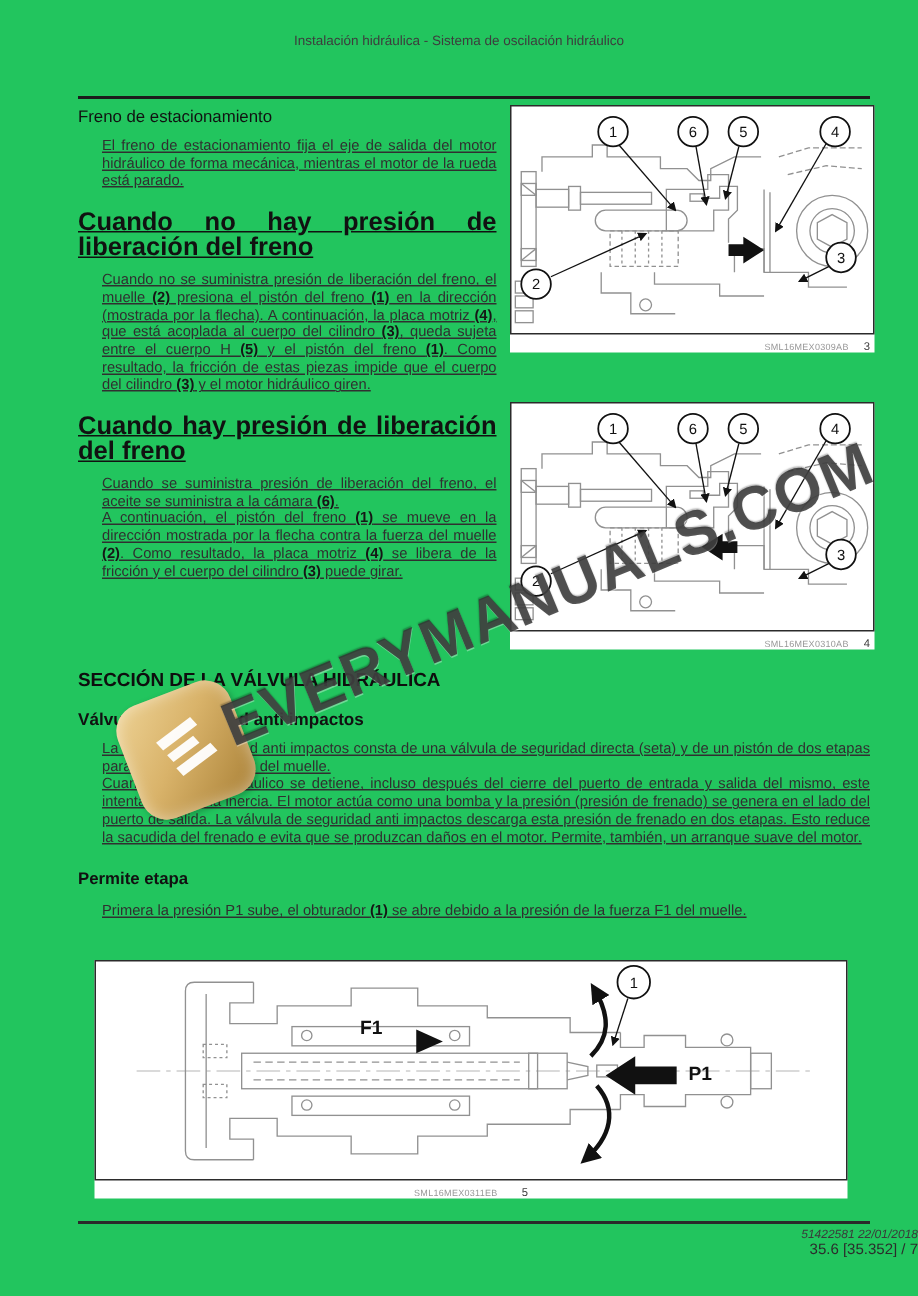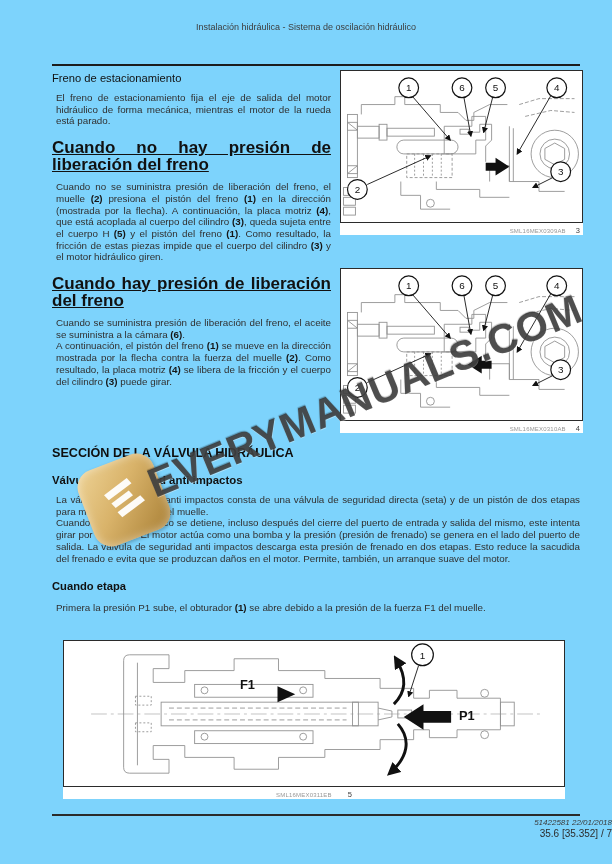--- a/index.html
+++ b/index.html
@@ -1,26 +1,26 @@
 <!DOCTYPE html>
 <html><head>
 <meta charset="utf-8">
 <style>
   html,body{margin:0;padding:0;background:#d8d8d8;}
   .page{
-    position:relative;width:612px;height:864px;background:#7dd3fc;
+    position:relative;width:612px;height:864px;background:#22c55e;
     font-family:"Liberation Sans", sans-serif;color:#2e2e2e;overflow:hidden;
     margin:0 auto;
   }
   .hdr{position:absolute;top:22px;left:0;width:100%;text-align:center;font-size:9px;color:#3d3d3d;}
   .rule-top{position:absolute;left:52px;top:64px;width:528px;height:2px;background:#1c1c1c;}
   .col-left{position:absolute;left:52px;top:72px;width:279px;}
   .h-sub{font-size:11.2px;font-weight:normal;color:#111;margin:0 0 7px 0;line-height:13px;}
   .h-big{font-size:17px;font-weight:bold;color:#111;margin:13px 0 8px 0;line-height:16.5px;text-align:justify;text-decoration:underline;}
-  .p{font-size:9.8px;line-height:11.7px;text-align:justify;color:#303030;margin:0 0 4px 4px;}
+  .p{font-size:9.8px;line-height:11.7px;text-align:justify;color:#303030;margin:0 0 4px 16px;text-decoration:underline;}
   .b{font-weight:bold;color:#161616;}
   .fig{position:absolute;background:#fff;}
   .fig-frame{border:1.4px solid #2b2b2b;box-sizing:border-box;display:block;}
   .fig-cap{display:flex;align-items:baseline;margin-top:3px;}
   .cap-right{justify-content:flex-end;gap:10px;padding-right:3px;}
   .cap-center{justify-content:center;gap:16px;}
   .cap-code{font-size:6px;color:#979797;letter-spacing:.2px;}
   .cap-num{font-size:7.5px;color:#3c3c3c;}
   .valve-sec{position:absolute;left:52px;top:446px;width:528px;}
   .h-sec{font-size:12.6px;font-weight:bold;color:#0e0e0e;margin:0 0 14px 0;}
@@ -212,21 +212,21 @@
       <span class="cap-code">SML16MEX0310AB</span>
       <span class="cap-num">4</span>
     </div>
   </div>
 
   <div class="valve-sec">
     <div class="h-sec">SECCIÓN DE LA VÁLVULA HIDRÁULICA</div>
     <div class="h-sub2">Válvula de seguridad anti impactos</div>
     <p class="p" style="margin-bottom:0;">La válvula de seguridad anti impactos consta de una válvula de seguridad directa (seta) y de un pistón de dos etapas para modificar la fuerza del muelle.</p>
     <p class="p">Cuando el motor hidráulico se detiene, incluso después del cierre del puerto de entrada y salida del mismo, este intenta girar por la inercia. El motor actúa como una bomba y la presión (presión de frenado) se genera en el lado del puerto de salida. La válvula de seguridad anti impactos descarga esta presión de frenado en dos etapas. Esto reduce la sacudida del frenado e evita que se produzcan daños en el motor. Permite, también, un arranque suave del motor.</p>
-    <div class="h-stage">Cuando etapa</div>
+    <div class="h-stage">Permite etapa</div>
     <p class="p"><span>Primera la presión P1 sube, el obturador </span><span class="b">(1)</span><span> se abre debido a la presión de la fuerza F1 del muelle.</span></p>
   </div>
 
   <div class="fig" style="left:63px;top:640px;width:502px;">
     <svg class="fig-frame" width="502" height="147" viewBox="0 0 502 147">
       <defs>
         <marker id="ahC" viewBox="0 0 10 10" refX="8" refY="5" markerWidth="7" markerHeight="7" orient="auto-start-reverse">
           <path d="M0 0 L10 5 L0 10 z" fill="#111"></path>
         </marker>
         <marker id="ahF" viewBox="0 0 10 10" refX="7" refY="5" markerWidth="4.5" markerHeight="4.5" orient="auto-start-reverse">

